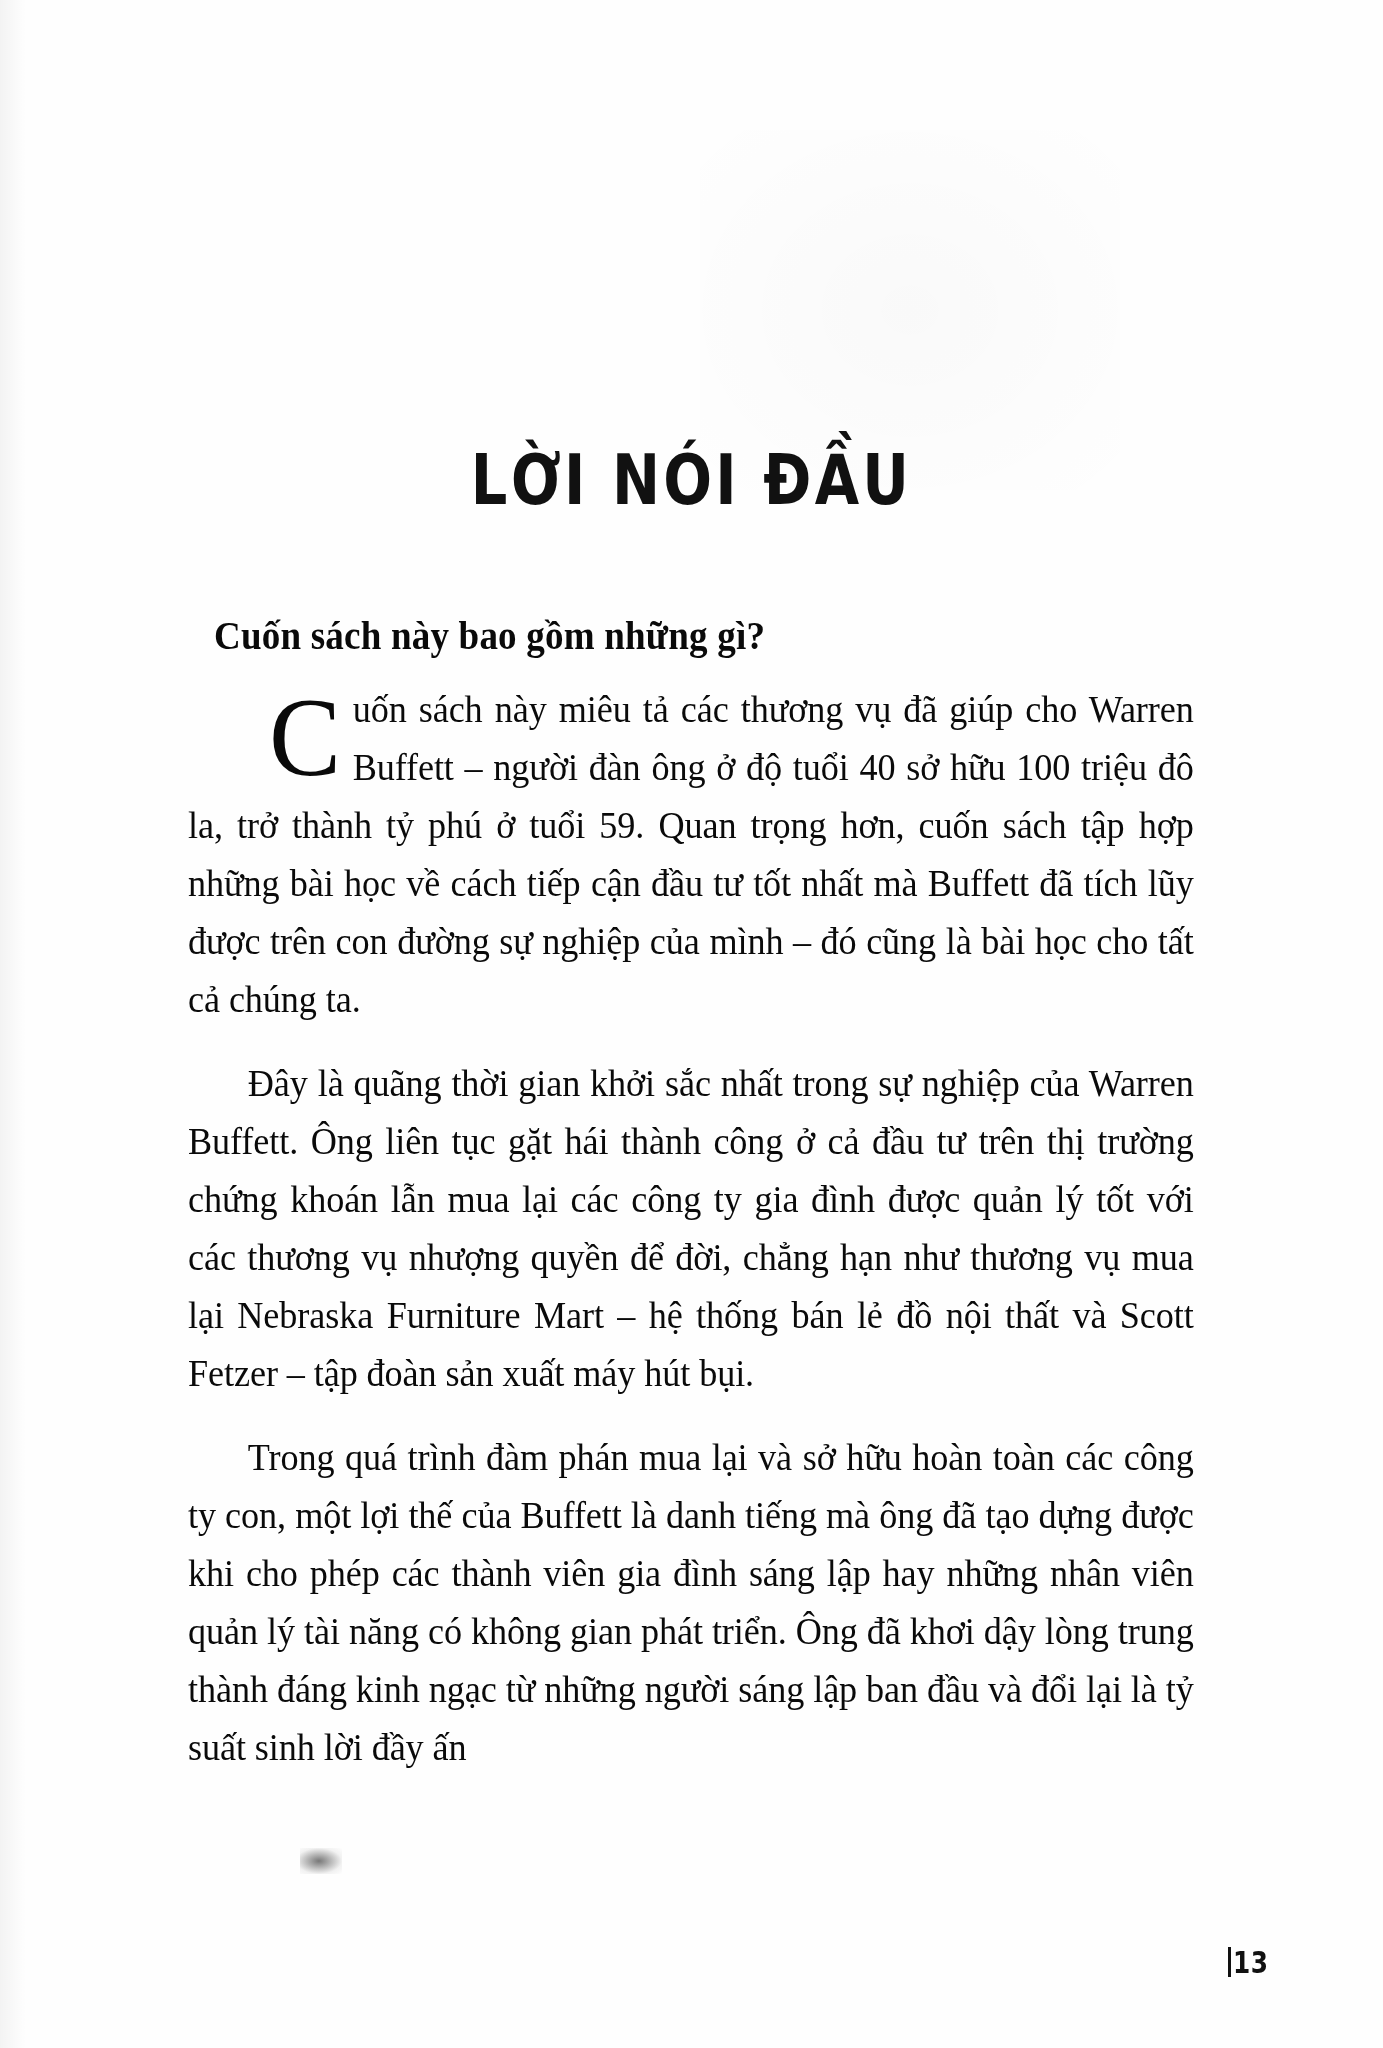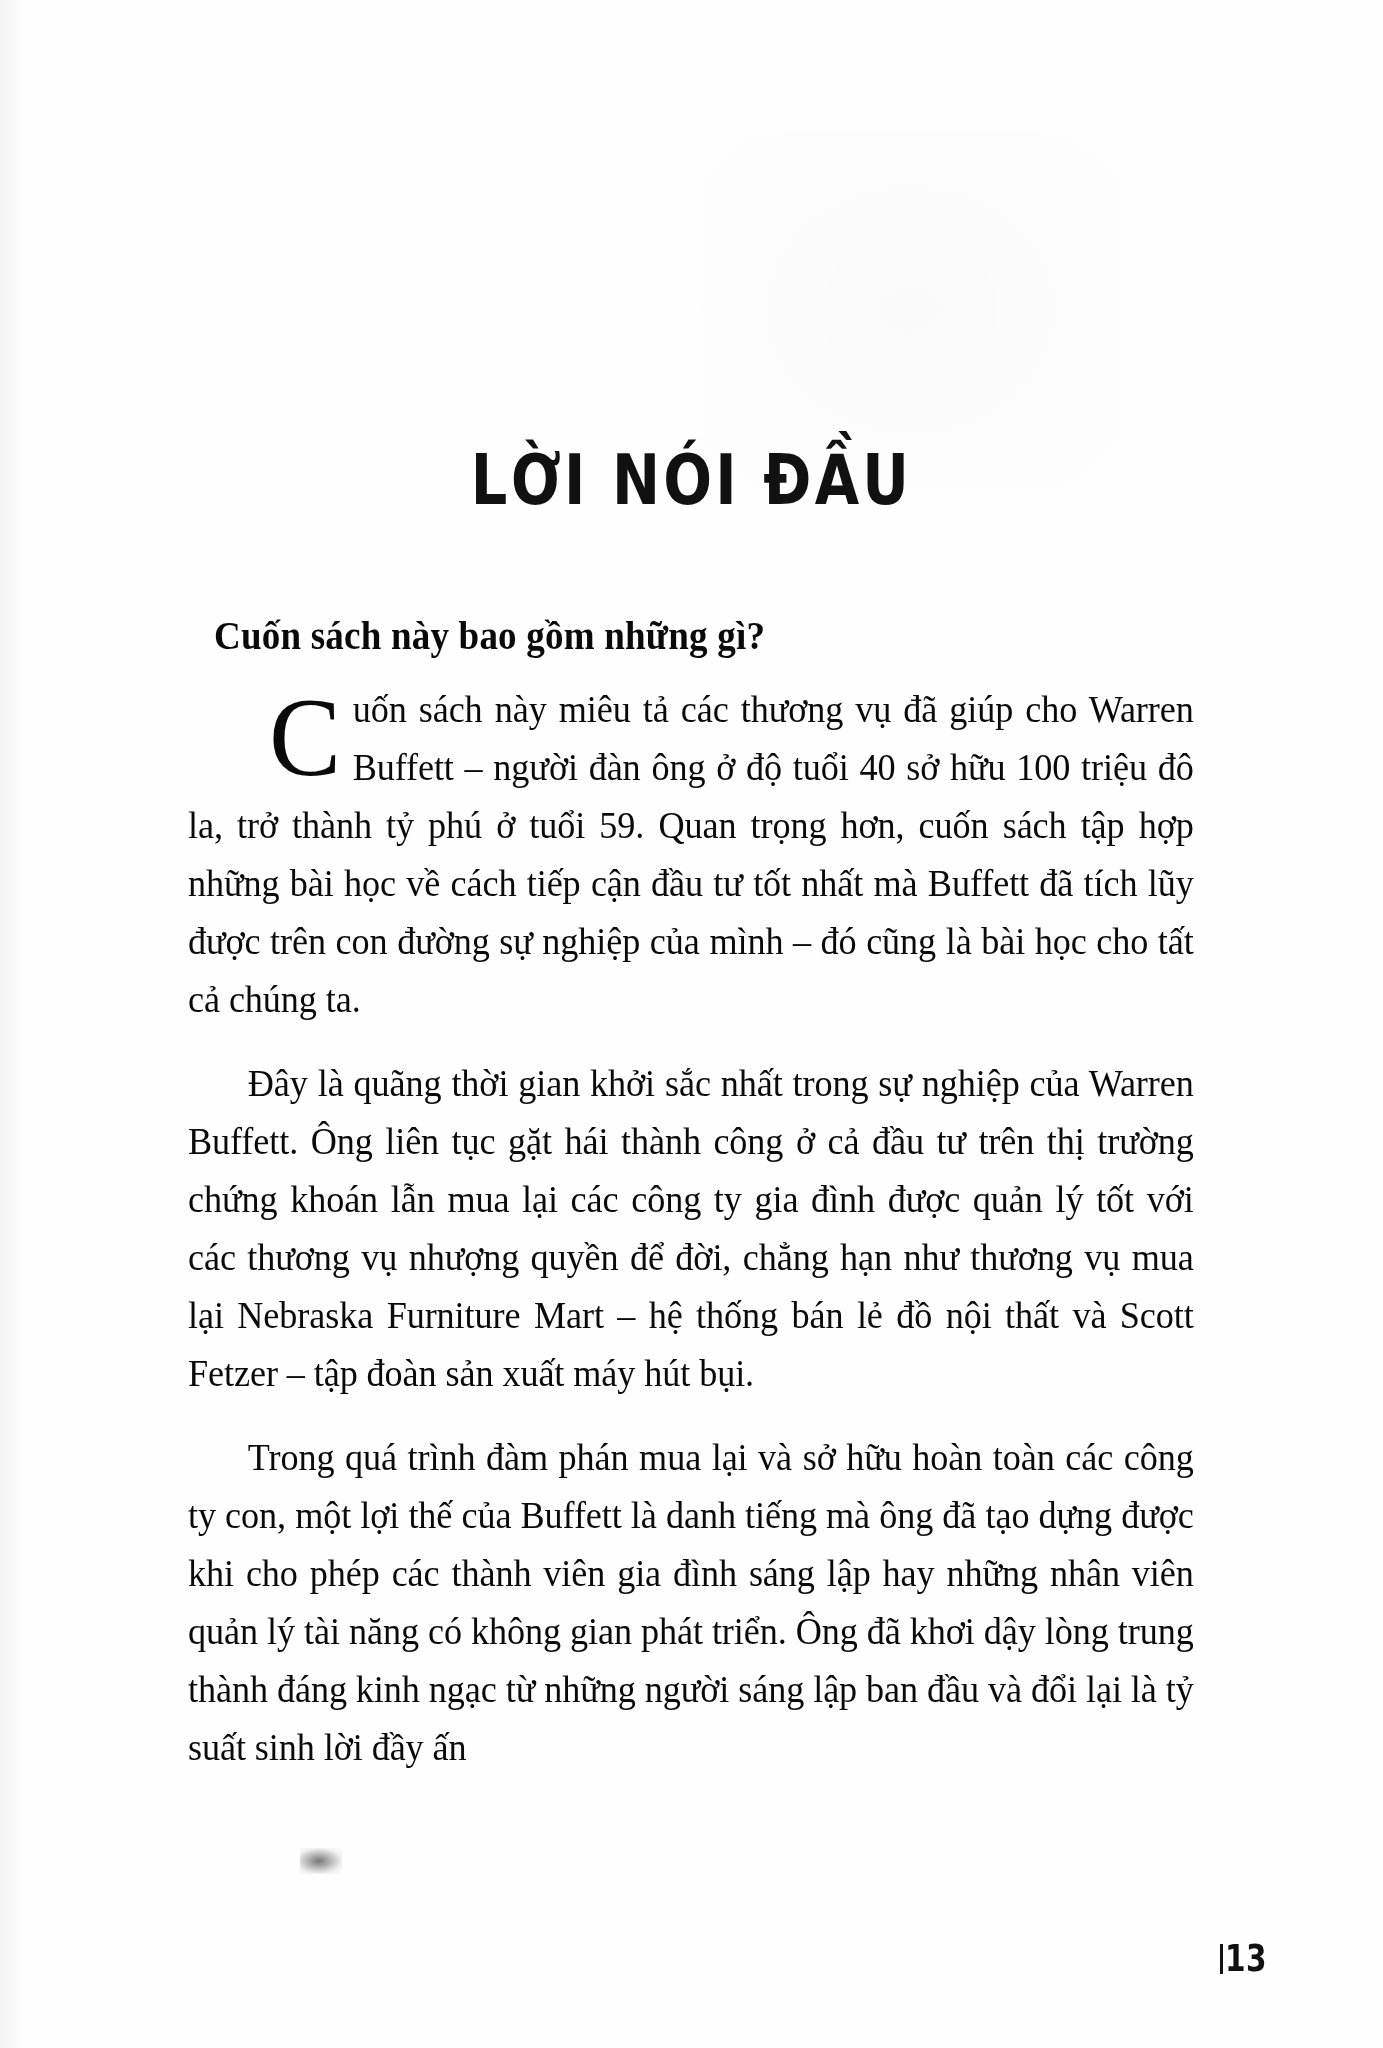--- a/index.html
+++ b/index.html
@@ -113,21 +113,21 @@
   
   .folio {
     position: absolute;
     right: 106px;
     bottom: 68px;
     display: flex;
     align-items: center;
     gap: 2px;
     font-family: "DejaVu Sans", "Liberation Sans", sans-serif;
     font-weight: 700;
-    font-size: 37px;
+    font-size: 31px;
     color: #111111;
     letter-spacing: 0.5px;
   }
   .folio .rule {
     display: inline-block;
     width: 3px;
     height: 30px;
     background: #111111;
   }
   .folio .num {

